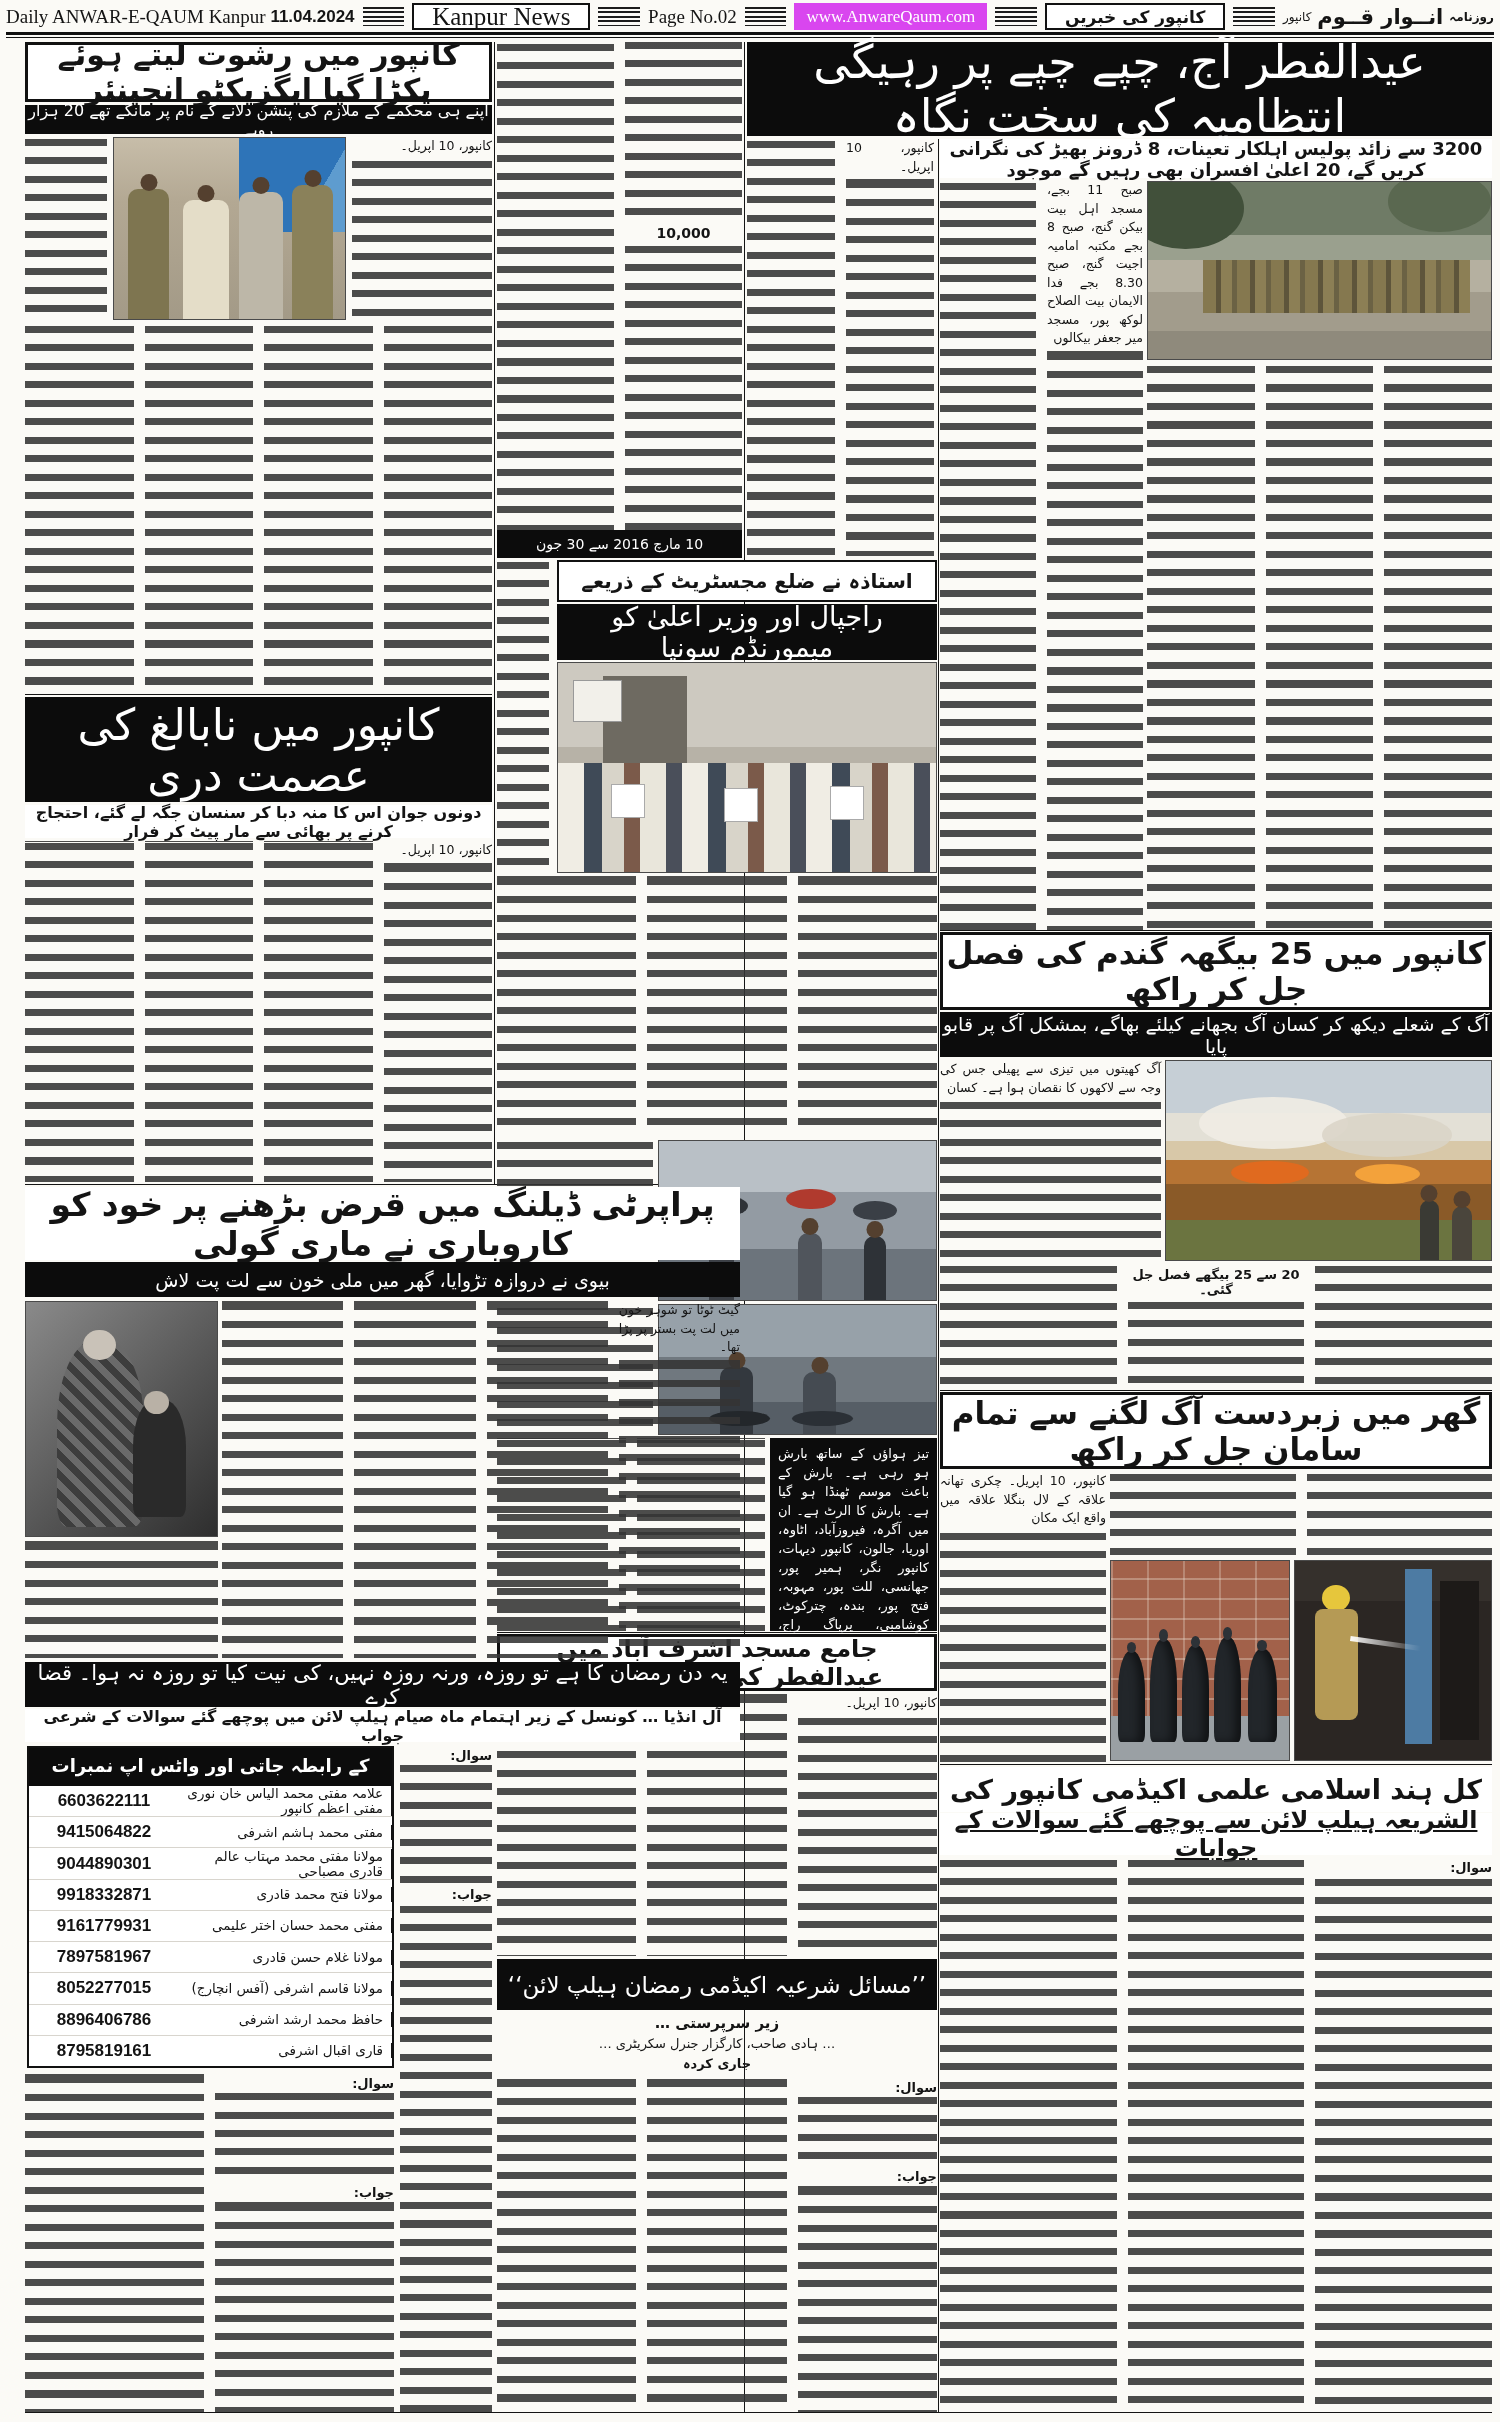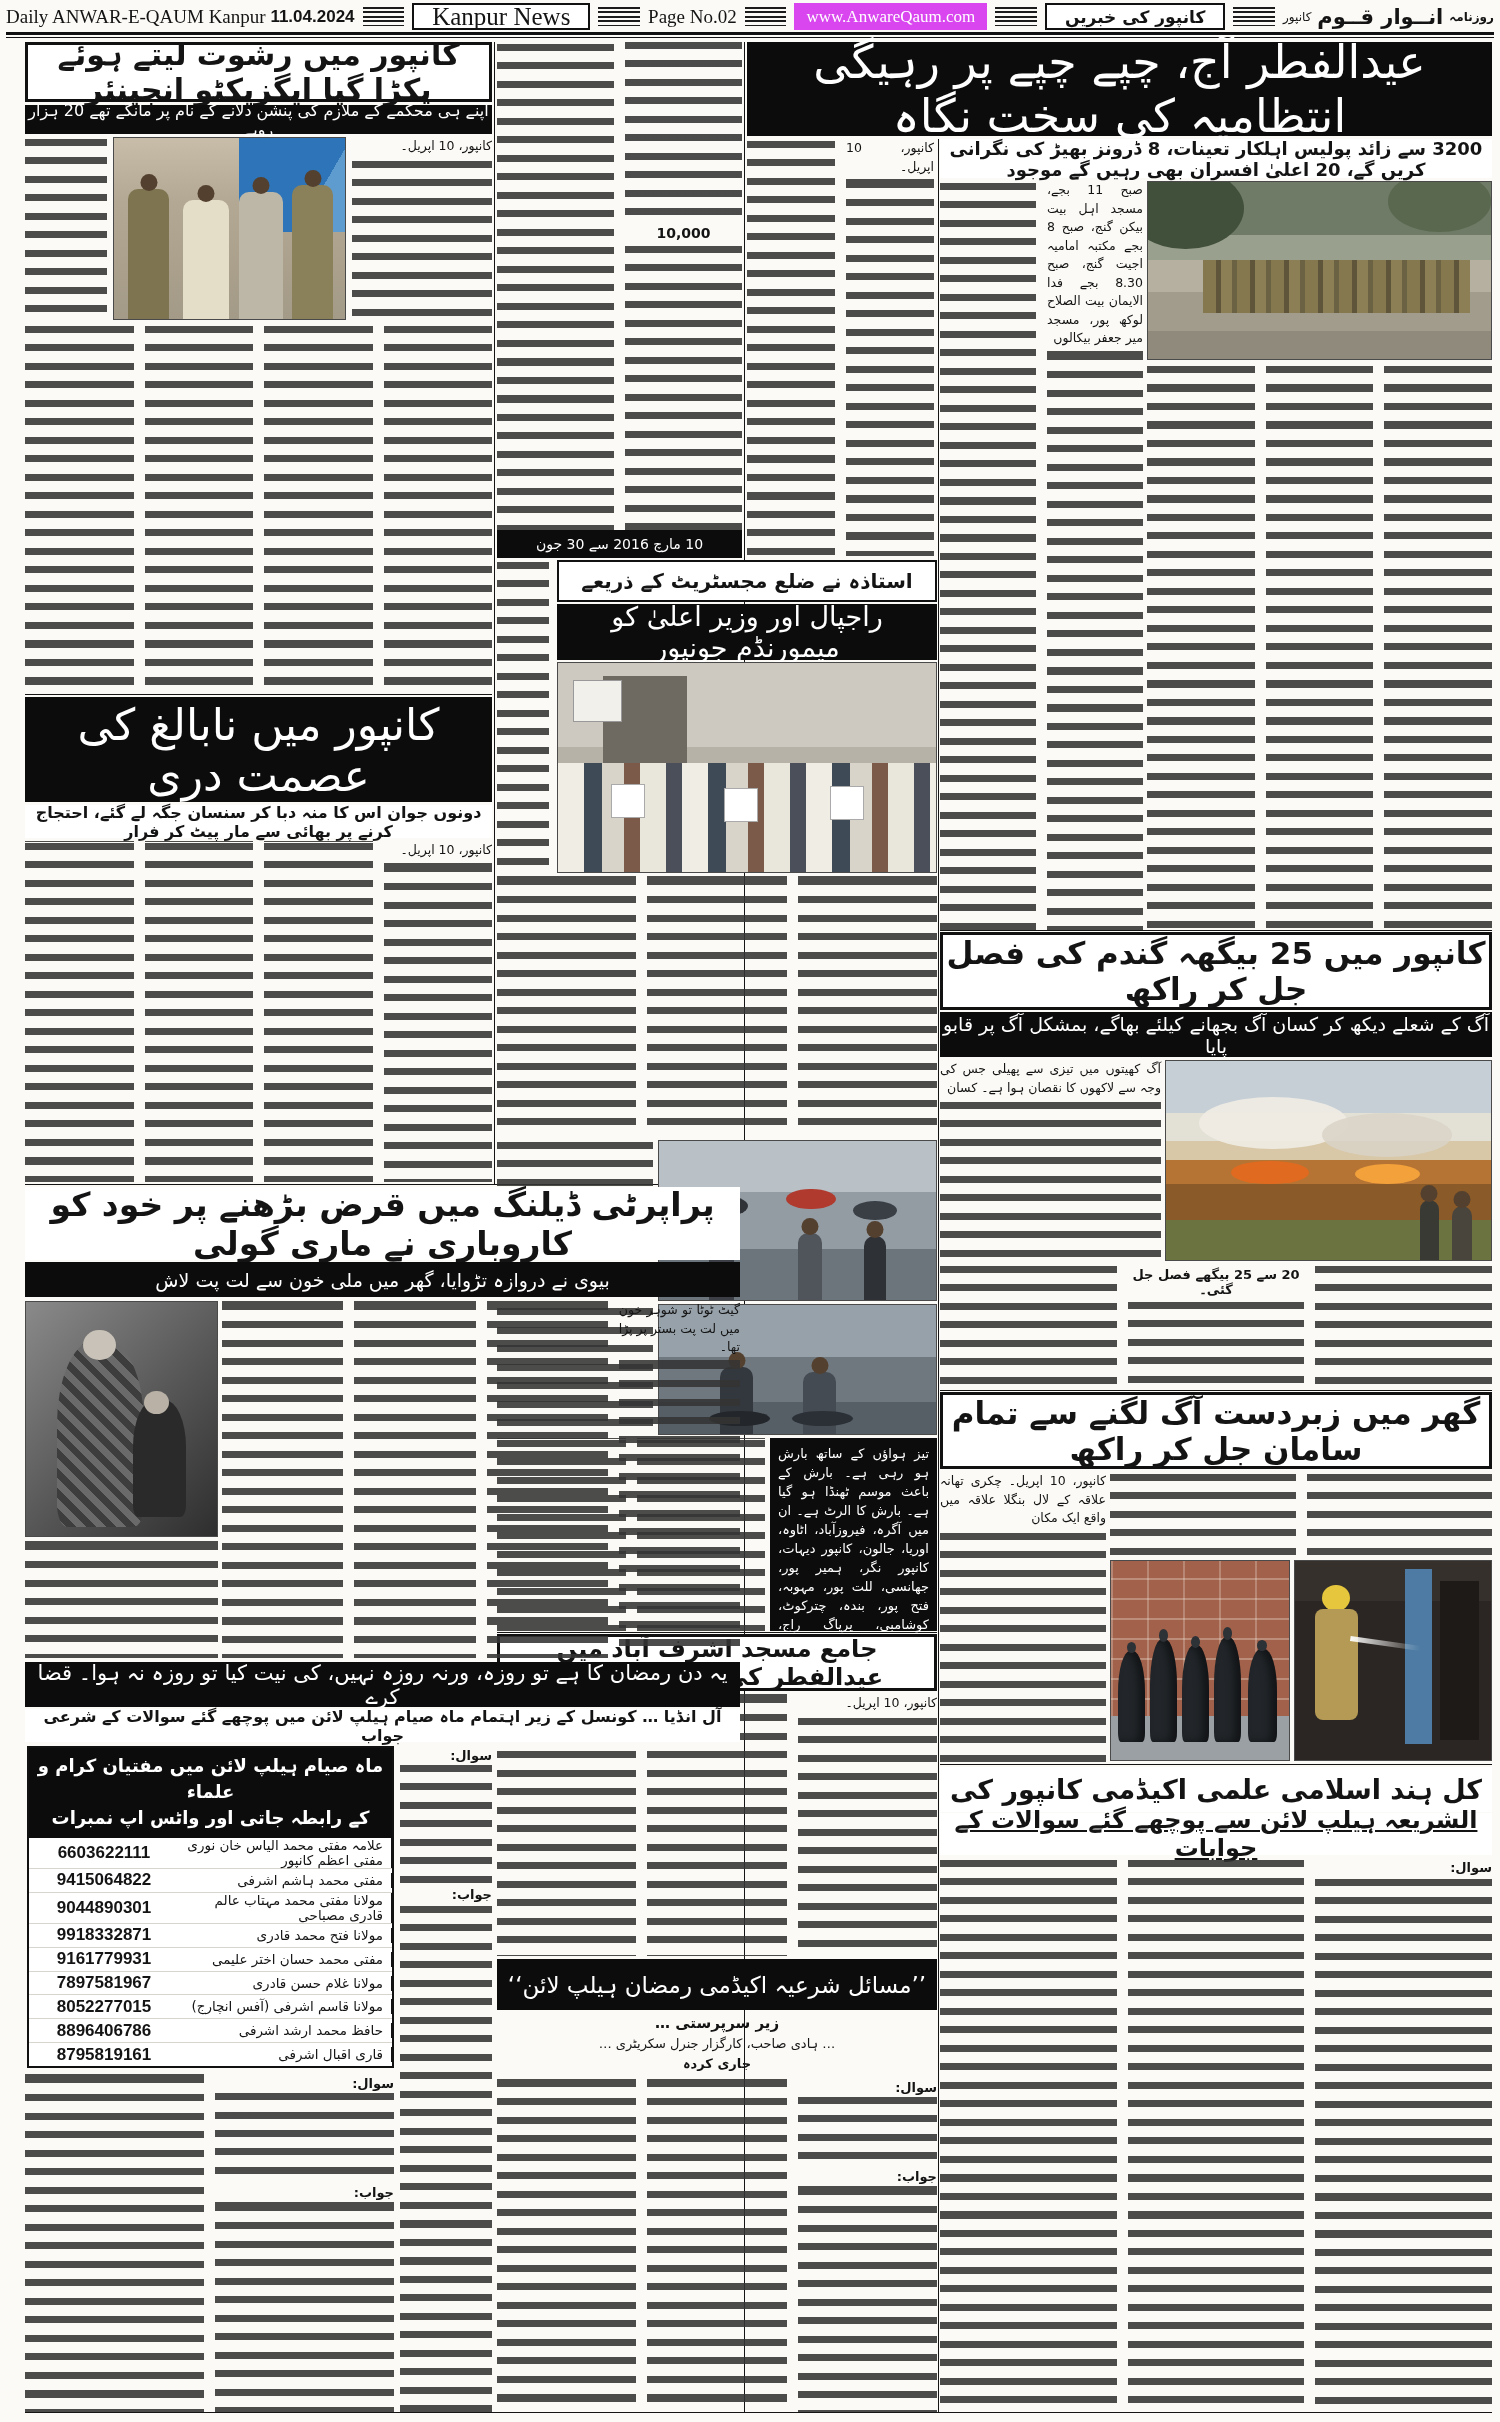--- a/index.html
+++ b/index.html
@@ -138,21 +138,21 @@
     </div>
 </div>
 <div class="ab barblack urdu" style="left:497px;top:530px;width:245px;height:28px;font-size:14px;">10 مارچ 2016 سے 30 جون</div>
 
 <div class="ab cols" style="left:497px;top:560px;width:52px;height:313px;">
   <div class="c">
       <div class="fill"></div>
     </div>
 </div>
 <div class="ab hbox urdu" style="left:557px;top:560px;width:380px;height:42px;font-size:20px;font-weight:bold;border-width:2px;">استاذہ نے ضلع مجسٹریٹ کے ذریعے</div>
-<div class="ab barblack urdu" style="left:557px;top:604px;width:380px;height:56px;font-size:27px;">راجپال اور وزیر اعلیٰ کو میمورنڈم جونپور</div>
+<div class="ab barblack urdu" style="left:557px;top:604px;width:380px;height:56px;font-size:27px;">راجپال اور وزیر اعلیٰ کو میمورنڈم سونپا</div>
 <div class="ab photo" style="left:557px;top:662px;width:380px;height:211px;background:linear-gradient(180deg,#cdc9c0 0 40%,#b7b2a7 40% 58%,#8f897c 58% 100%);">
   <div class="ab" style="left:12%;top:6%;width:22%;height:46%;background:#6e6a61;"></div>
   <div class="ab" style="left:4%;top:8%;width:13%;height:20%;background:#f2f0ea;border:1px solid #999;"></div>
   <div class="ab" style="left:0;bottom:0;width:100%;height:52%;background:repeating-linear-gradient(90deg,#f0ede4 0 26px,#3f4a57 26px 44px,#d8d4c9 44px 66px,#7b5a4a 66px 82px,#e9e6db 82px 108px,#4a4f5a 108px 124px);"></div>
   <div class="ab" style="left:14%;bottom:26%;width:9%;height:16%;background:#ffffff;border:1px solid #aaa;"></div>
   <div class="ab" style="left:44%;bottom:24%;width:9%;height:16%;background:#ffffff;border:1px solid #aaa;"></div>
   <div class="ab" style="left:72%;bottom:25%;width:9%;height:16%;background:#ffffff;border:1px solid #aaa;"></div>
 </div>
 <div class="ab cols" style="left:497px;top:876px;width:440px;height:261px;">
   <div class="c">
@@ -391,21 +391,20 @@
   <div class="c">
       <div class="fill"></div>
     </div>
 </div>
 
 <div class="ab barblack urdu" style="left:25px;top:1662px;width:715px;height:45px;font-size:21px;">یہ دن رمضان کا ہے تو روزہ، ورنہ روزہ نہیں، کی نیت کیا تو روزہ نہ ہوا۔ قضا کرے</div>
 <div class="ab subline urdu" style="left:25px;top:1709px;width:715px;height:33px;font-size:16px;">آل انڈیا … کونسل کے زیر اہتمام ماہ صیام ہیلپ لائن میں پوچھے گئے سوالات کے شرعی جواب</div>
 
 <div class="ab pbox" style="left:27px;top:1746px;width:367px;height:322px;">
   <div class="phead">
-    <div>ماہ صیام ہیلپ لائن میں مفتیان کرام و علماء</div>
     <div>کے رابطہ جاتی اور واٹس اپ نمبرات</div>
   </div>
   <div class="prow">
     <div class="pnum">6603622111</div>
     <div class="pname">علامہ مفتی محمد الیاس خان نوری مفتی اعظم کانپور</div>
   </div>
   <div class="prow">
     <div class="pnum">9415064822</div>
     <div class="pname">مفتی محمد ہاشم اشرفی</div>
   </div>

